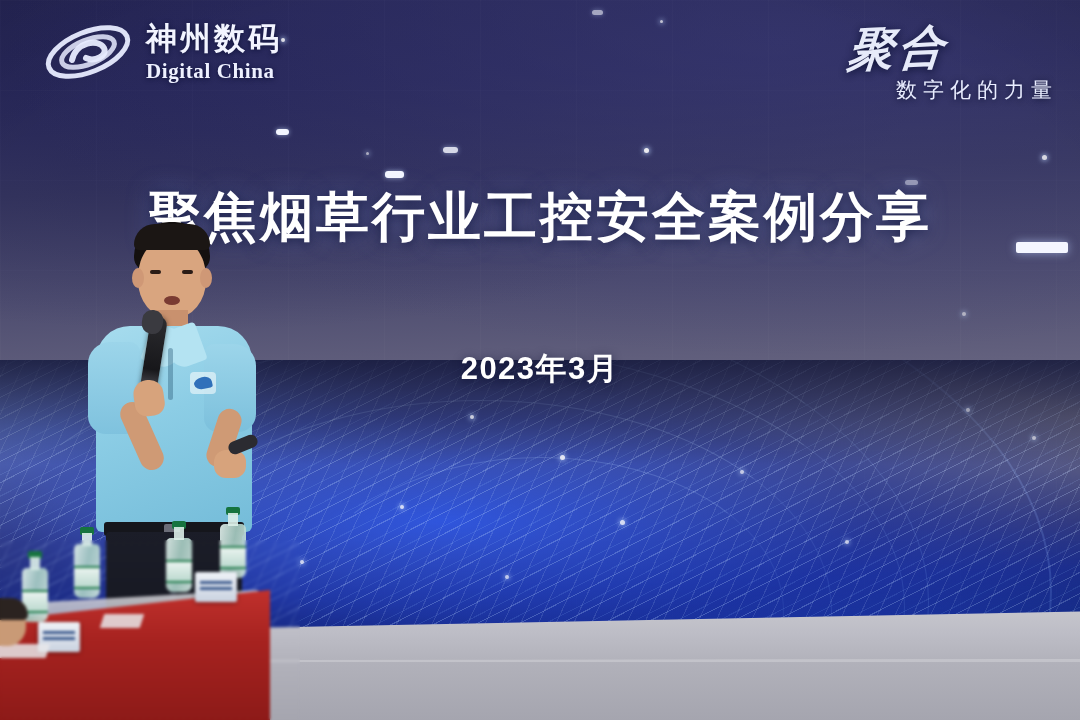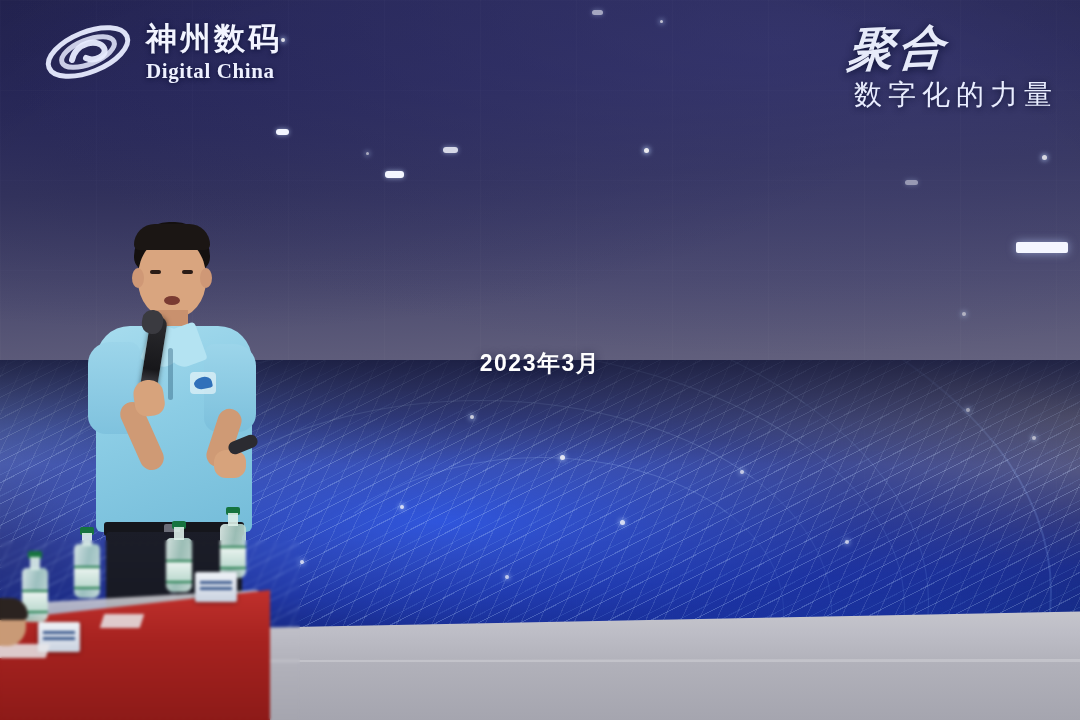--- a/index.html
+++ b/index.html
@@ -143,38 +143,38 @@
     letter-spacing:4px;
     font-style:italic;
     transform:skewX(-7deg) rotate(-2.5deg);
     display:inline-block;
     text-shadow:0 2px 8px rgba(8,12,44,.9);
     margin-right:110px;
     opacity:.96;
   }
   .slogan-sub{
     margin-top:-4px;
-    font-size:28px; font-weight:400; color:#e9edff;
+    font-size:21px; font-weight:400; color:#e9edff;
     letter-spacing:6px;
     text-shadow:0 1px 6px rgba(8,12,44,.85);
   }
 
   
   .slide-title{
     position:absolute; left:0; right:0; top:182px;
     text-align:center;
     font-size:53px; font-weight:700; color:#ffffff;
     letter-spacing:3px;
     text-shadow:0 2px 12px rgba(10,14,48,.75), 0 0 26px rgba(140,170,255,.35);
     z-index:6;
   }
   .slide-date{
     position:absolute; left:0; right:0; top:348px;
     text-align:center;
-    font-size:23px; font-weight:700; color:#ffffff;
+    font-size:31px; font-weight:700; color:#ffffff;
     letter-spacing:1.5px;
     text-shadow:0 2px 10px rgba(10,14,48,.7);
     z-index:6;
   }
   .slide-company{
     position:absolute; left:0; right:0; top:453px;
     text-align:center;
     font-size:33px; font-weight:700; color:#ffffff;
     letter-spacing:2px;
     text-shadow:0 2px 12px rgba(10,20,70,.8);
@@ -427,20 +427,21 @@
       <span class="brand-cn">神州数码</span>
       <span class="brand-en">Digital China</span>
     </div>
   </div>
 
   <div class="slogan">
     <div class="slogan-calli">聚合</div>
     <div class="slogan-sub">数字化的力量</div>
   </div>
 
+  <div class="slide-title">聚焦烟草行业工控安全案例分享</div>
   <div class="accent-bar"></div>
   <div class="slide-date">2023年3月</div>
 
   <div class="stage-floor"></div>
   <div class="stage-edge"></div>
 
   <div class="speaker">
     <div class="sp-hair"></div>
     <div class="sp-head"></div>
     <div class="sp-fringe"></div>

